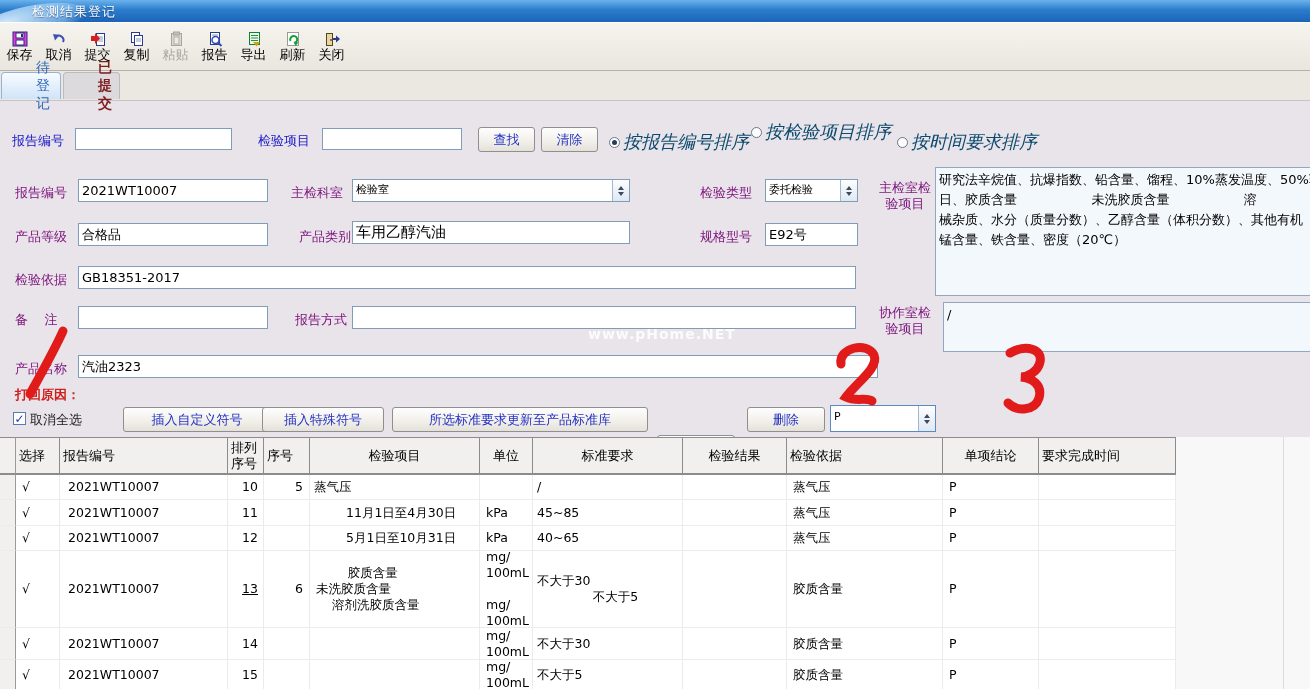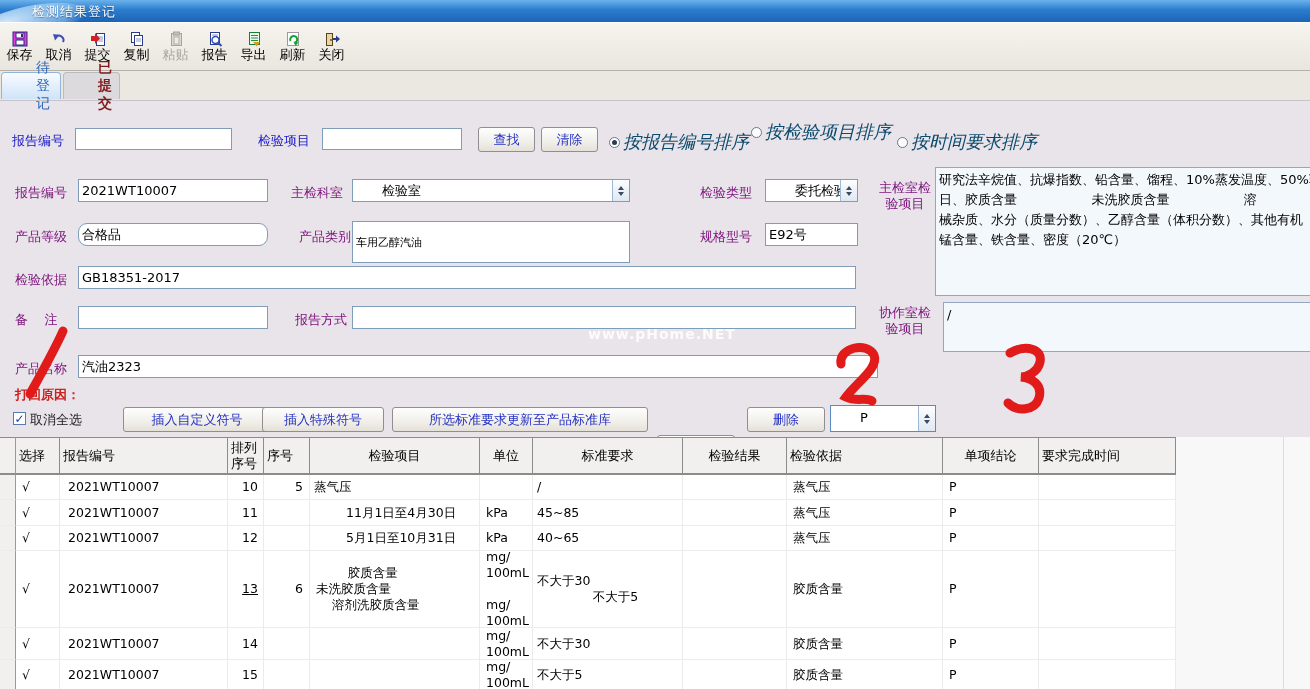--- a/index.html
+++ b/index.html
@@ -31,21 +31,21 @@
   .tab.inactive{background:#dddade;border:1px solid #bcb9bf;border-bottom:none;color:#7f1d1d;font-weight:bold;}
   
   .plbl{position:absolute;color:#7c117c;font-size:13px;white-space:pre;}
   .blbl{position:absolute;color:#1717c8;font-size:13px;white-space:pre;}
   .tb{position:absolute;border:1px solid #7f9db9;background:#fff;font-family:inherit;font-size:13px;
     padding:0 3px;box-sizing:border-box;color:#000;}
   .btn{position:absolute;display:flex;align-items:center;justify-content:center;
     background:linear-gradient(#fefefe,#f1efe9 60%,#e4e1da);border:1px solid #8f8f8f;border-radius:3px;
     color:#2330c4;font-size:13px;box-sizing:border-box;cursor:default;white-space:nowrap;}
   .combo{position:absolute;border:1px solid #7f9db9;background:#fff;box-sizing:border-box;display:flex;}
-  .combo .cv{flex:1;font-size:13px;padding:2px 3px;white-space:nowrap;overflow:hidden;margin-left:26px;}
+  .combo .cv{flex:1;font-size:11px;padding:2px 3px;white-space:nowrap;overflow:hidden;}
   .combo .spin{width:16px;border-left:1px solid #9db8d4;background:linear-gradient(#fdfdfd,#dfe8f2);
     display:flex;flex-direction:column;align-items:center;justify-content:center;gap:2px;}
   .combo .spin i{width:0;height:0;border-left:3px solid transparent;border-right:3px solid transparent;display:block;}
   .combo .spin .up{border-bottom:4px solid #3a4a63;}
   .combo .spin .dn{border-top:4px solid #3a4a63;}
   .tarea{position:absolute;border:1px solid #91a7c4;background:#f3f8fd;box-sizing:border-box;
     font-size:13px;line-height:20px;padding:2px 3px;white-space:pre;overflow:hidden;color:#000;}
   .radio{position:absolute;display:flex;align-items:center;gap:3px;}
   .radio .rc{width:11px;height:11px;border-radius:50%;border:1px solid #66788e;background:#fdfdfd;
     display:flex;align-items:center;justify-content:center;box-sizing:border-box;}
@@ -226,23 +226,23 @@
       </div>
   </div>
   <div class="plbl" style="left:876px;top:180px;width:58px;text-align:center;white-space:pre-line;line-height:16px;">主检室检
 验项目</div>
   <div class="tarea" style="left:935px;top:167px;width:700px;height:129px;">研究法辛烷值、抗爆指数、铅含量、馏程、10%蒸发温度、50%蒸
 日、胶质含量                  未洗胶质含量                  溶
 械杂质、水分（质量分数）、乙醇含量（体积分数）、其他有机
 锰含量、铁含量、密度（20℃）</div>
 
   <div class="plbl" style="left:15px;top:228px;">产品等级</div>
-  <input class="tb" style="left: 78px; top: 223px; width: 190px; height: 23px; border-radius: 9px;" value="合格品">
+  <input class="tb" style="left: 78px; top: 223px; width: 190px; height: 23px;" value="合格品">
   <div class="plbl" style="left:299px;top:228px;">产品类别</div>
-  <input class="tb" style="left: 352px; top: 221px; width: 278px; height: 42px; font-size: 11px;" value="车用乙醇汽油">
+  <input class="tb" style="left: 352px; top: 221px; width: 278px; height: 23px; font-size: 15px;" value="车用乙醇汽油">
   <div class="plbl" style="left:700px;top:228px;">规格型号</div>
   <input class="tb" style="left: 765px; top: 223px; width: 93px; height: 23px;" value="E92号">
 
   <div class="plbl" style="left:15px;top:271px;">检验依据</div>
   <input class="tb" style="left: 78px; top: 266px; width: 778px; height: 23px;" value="GB18351-2017">
 
   <div class="plbl" style="left:15px;top:311px;">备    注</div>
   <input class="tb" style="left: 78px; top: 306px; width: 190px; height: 23px;" value="">
   <div class="plbl" style="left:295px;top:311px;">报告方式</div>
   <input class="tb" style="left: 352px; top: 306px; width: 504px; height: 23px;" value="">

